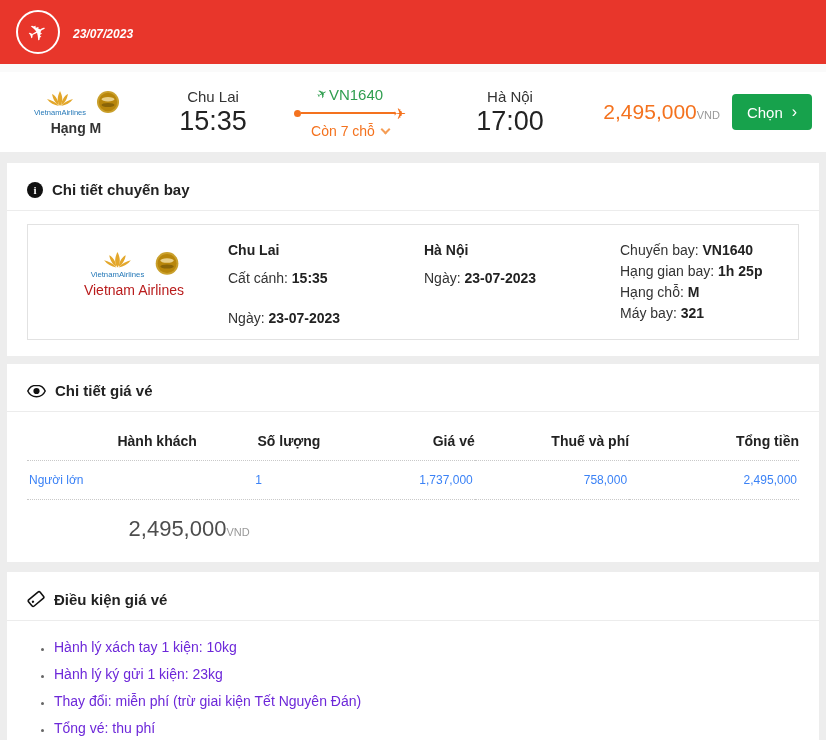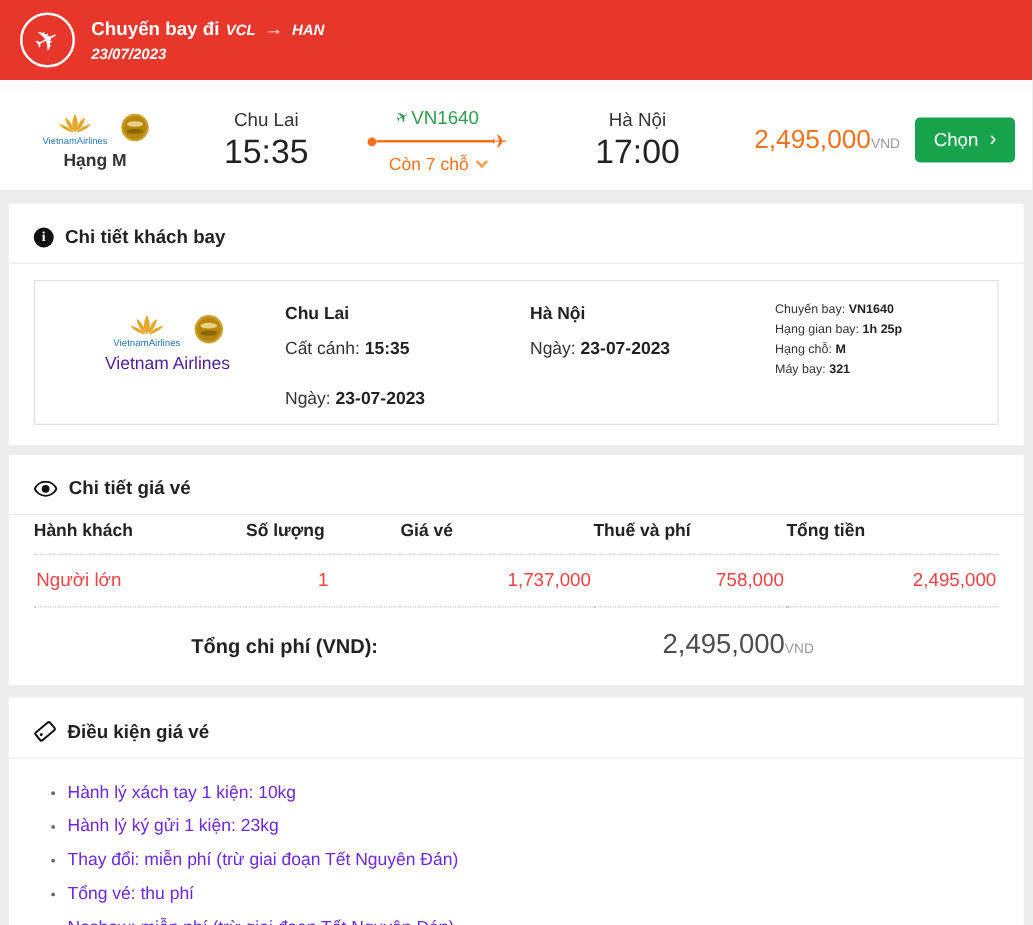--- a/index.html
+++ b/index.html
@@ -50,33 +50,33 @@
   .card { background:#fff; margin:0 7px; padding:14px 20px 16px; }
   .card-title { display:flex; align-items:center; gap:9px; font-size:15px; font-weight:bold; color:#222;
                 margin:0 -20px; padding:4px 20px 12px; border-bottom:1px solid #ececec; }
   .info-icon { width:16px; height:16px; background:#111; color:#fff; border-radius:50%; font-size:11px;
                display:flex; align-items:center; justify-content:center; font-weight:bold;
                font-family:"Liberation Serif", serif; flex:0 0 16px; }
 
   
   .detail-box { border:1px solid #e2e2e2; margin-top:13px; padding:15px 12px 13px; display:flex; align-items:flex-start; }
   .d-logo { width:188px; display:flex; flex-direction:column; align-items:center; padding-top:10px; }
-  .d-airline { font-size:14px; color:#4c1d95; }
+  .d-airline { font-size:14px; color:#b91c1c; }
   .d-col { width:196px; font-size:14px; color:#333; padding-top:2px; }
   .d-city { font-weight:bold; margin-bottom:12px; font-size:14px; color:#222; }
   .d-line { margin-bottom:24px; }
   .d-line:last-child { margin-bottom:0; }
   .d-line b, .d-meta-line b { color:#222; }
-  .d-meta { flex:1; font-size:10px; color:#333; padding-top:2px; }
+  .d-meta { flex:1; font-size:14px; color:#333; padding-top:2px; }
   .d-meta-line { margin-bottom:5px; }
 
   
   .price-table { width:100%; border-collapse:collapse; margin-top:1px; }
-  .price-table th { font-size:14px; color:#222; padding:3px 0 11px; text-align:left; font-weight:bold; }
-  .price-table td { font-size:15px; color:#ef4444; padding:12px 0; border-top:1px dotted #c9c9c9; border-bottom:1px dotted #c9c9c9; }
+  .price-table th { font-size:14px; color:#222; padding:20px 0 11px; text-align:right; font-weight:bold; }
+  .price-table td { font-size:12px; color:#3b82f6; padding:12px 0; border-top:1px dotted #c9c9c9; border-bottom:1px dotted #c9c9c9; }
   .price-table th:nth-child(1){width:22%;} .price-table th:nth-child(2){width:16%;}
   .price-table th:nth-child(3){width:20%;} .price-table th:nth-child(4){width:20%;}
   .price-table th:nth-child(5){width:22%;}
   .price-table td:nth-child(1){text-align:left; padding-left:2px;}
   .price-table td:nth-child(2){text-align:center;}
   .price-table td:nth-child(3),.price-table td:nth-child(4),.price-table td:nth-child(5){text-align:right; padding-right:2px;}
   .total-row { display:flex; align-items:baseline; padding:16px 0 4px; }
   .total-label { flex:0 0 52%; text-align:center; font-weight:bold; font-size:16px; color:#222; }
   .total-value { flex:0 0 42%; text-align:center; }
   .total-big { font-size:22px; color:#4d4d4d; }
@@ -92,26 +92,20 @@
 </head>
 <body>
 
 <div class="page">
 
   <header class="topbar">
     <div class="plane-circle">
       <span>✈</span>
     </div>
     <div>
-      <div class="topbar-line1">
-        <span>Chuyến bay đi</span>
-        <span class="t-code">VCL</span>
-        <span class="t-arrow">→</span>
-        <span class="t-code">HAN</span>
-      </div>
       <div class="t-date">23/07/2023</div>
     </div>
   </header>
 
   <div class="subgap"></div>
 
   <section class="flight-row">
     <div class="col-logo">
       <svg class="icon-svg" width="106" height="31" viewBox="0 0 106 31">
         <g fill="#e3a72b">
@@ -167,21 +161,21 @@
       <span>Chọn</span>
       <span class="btn-arrow">›</span>
     </button>
   </section>
 
   <div class="gap11"></div>
 
   <section class="card">
     <div class="card-title">
       <span class="info-icon">i</span>
-      <span>Chi tiết khách bay</span>
+      <span>Chi tiết chuyến bay</span>
     </div>
     <div class="detail-box">
       <div class="d-logo">
         <svg class="icon-svg" width="110" height="32" viewBox="0 0 106 31">
           <g fill="#e3a72b">
             <path d="M37 2 C34 8 34 13 37 17 C40 13 40 8 37 2Z"></path>
             <path d="M29 5 C30 10 32 14 36 16 C35 11 33 7 29 5Z"></path>
             <path d="M45 5 C44 10 42 14 38 16 C39 11 41 7 45 5Z"></path>
             <path d="M24 10 C27 14 31 16 36 17 C33 13 28 11 24 10Z"></path>
             <path d="M50 10 C47 14 43 16 38 17 C41 13 46 11 50 10Z"></path>
@@ -264,21 +258,20 @@
           <td>Người lớn</td>
           <td>1</td>
           <td>1,737,000</td>
           <td>758,000</td>
           <td>2,495,000</td>
         </tr>
       </tbody>
     </table>
 
     <div class="total-row">
-      <div class="total-label">Tổng chi phí (VND):</div>
       <div class="total-value">
         <span class="total-big">2,495,000</span><span class="total-cur">VND</span>
       </div>
     </div>
   </section>
 
   <div class="gap10"></div>
 
   <section class="card">
     <div class="card-title">
@@ -286,20 +279,20 @@
         <g transform="rotate(-40 9 9)">
           <rect x="1.5" y="5" width="15" height="8.2" rx="1.6" fill="none" stroke="#111" stroke-width="1.6"></rect>
           <circle cx="5" cy="9.1" r="1.2" fill="#111"></circle>
         </g>
       </svg>
       <span>Điều kiện giá vé</span>
     </div>
     <ul class="cond-list">
       <li>Hành lý xách tay 1 kiện: 10kg</li>
       <li>Hành lý ký gửi 1 kiện: 23kg</li>
-      <li>Thay đổi: miễn phí (trừ giai đoạn Tết Nguyên Đán)</li>
+      <li>Thay đổi: miễn phí (trừ giai kiện Tết Nguyên Đán)</li>
       <li>Tổng vé: thu phí</li>
       <li>Noshow: miễn phí (trừ giai đoạn Tết Nguyên Đán)</li>
 
     </ul>
   </section>
 
 </div>
 
 </body></html>

